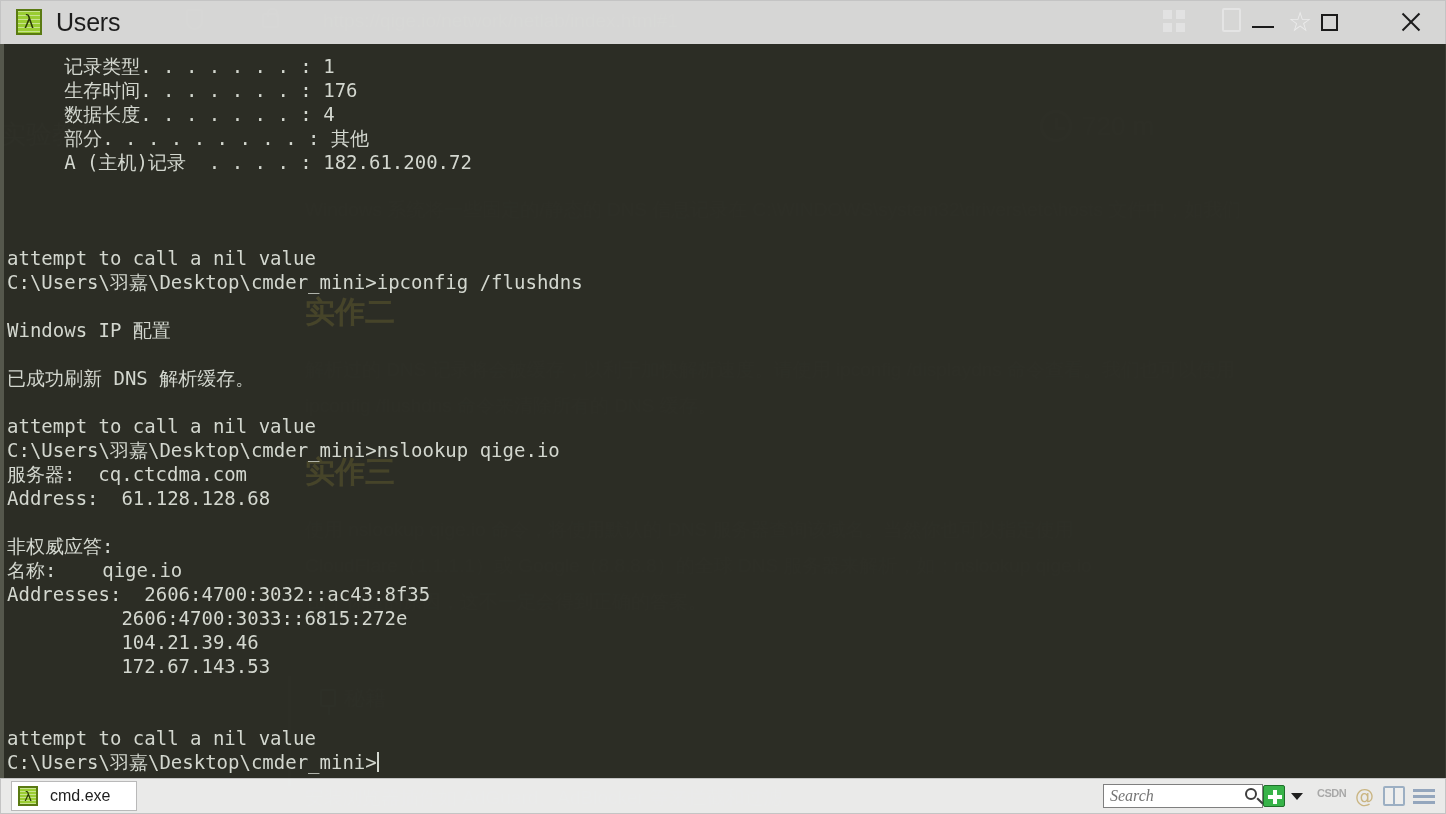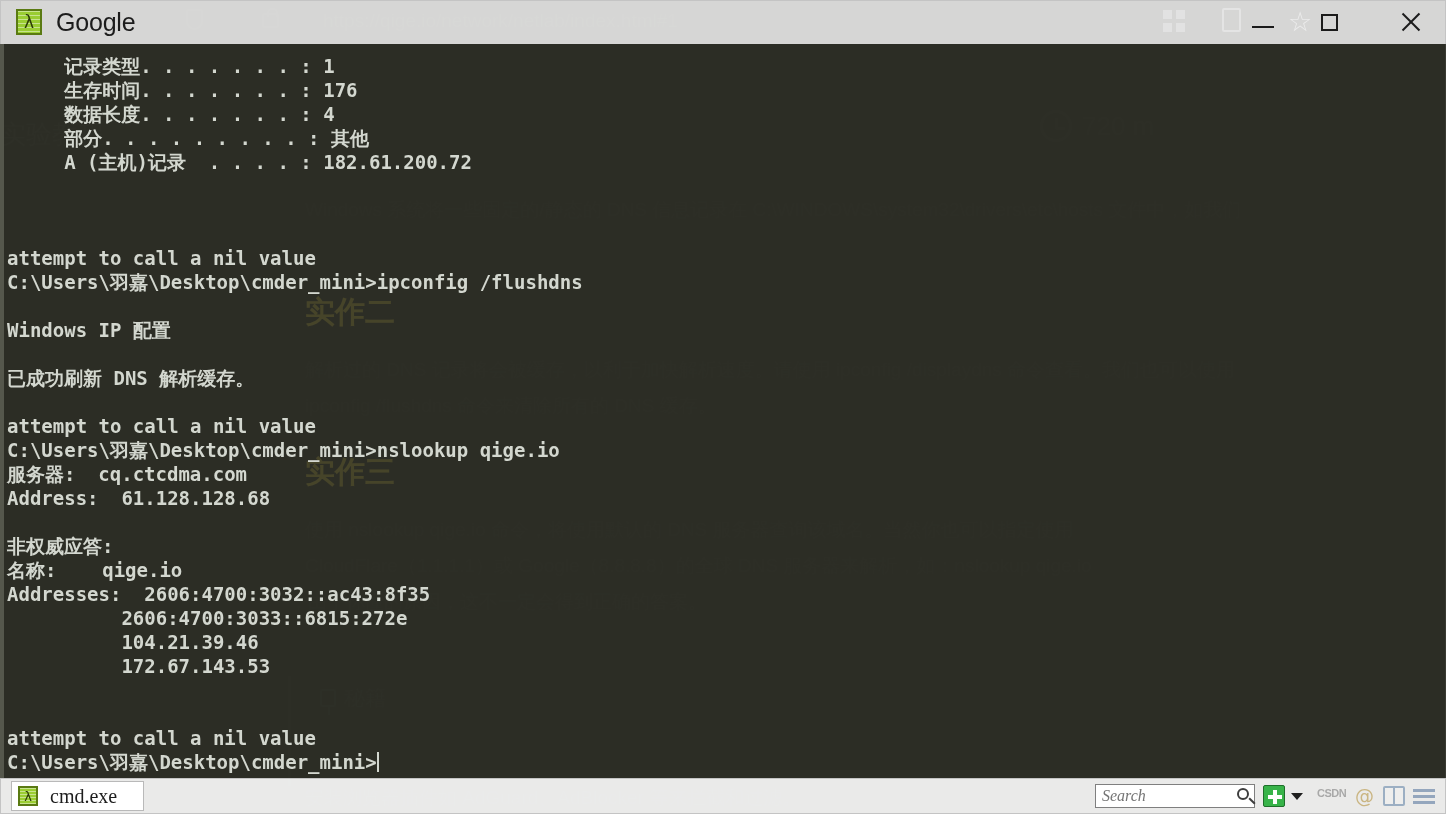--- a/index.html
+++ b/index.html
@@ -278,21 +278,20 @@
     background: rgba(44,45,38,0.88);
     border-left: 1px solid #3a3b33;
     border-right: 1px solid #3a3b33;
     font-family: "DejaVu Sans Mono", monospace;
     font-size: 19px;
     line-height: 24px;
     color: #d3d7cf;
     overflow: hidden;
     padding: 10px 0 16px 6px;
     white-space: pre;
-    font-weight: bold;
   }
   .console .row { height: 24px; }
   .caret {
     display: inline-block;
     width: 2px; height: 20px;
     background: #d3d7cf;
     vertical-align: -3px;
   }
   .lbracket {
     position: absolute;
@@ -332,29 +331,28 @@
     border: 2px solid #5a7a12;
     display: flex; align-items: center; justify-content: center;
     font-size: 13px;
     color: #2b3b06;
     background-image: repeating-linear-gradient(
       to bottom,
       rgba(255,255,255,0.45) 0px, rgba(255,255,255,0.45) 1px,
       rgba(0,0,0,0) 1px, rgba(0,0,0,0) 3px);
   }
   .tab-label {
-    font-family: Liberation Serif, serif;
-    font-size: 20px;
+    font-family: Liberation Sans, sans-serif;
+    font-size: 16px;
     color: #1d1d1d;
   }
   .sb-spacer { flex: 1; }
   .search-box {
     position: relative;
     width: 160px; height: 24px;
-    margin-right: 8px;
     background: #ffffff;
     border: 1px solid #7f7f7f;
     display: flex; align-items: center;
     flex: none;
   }
   .search-input {
     border: none;
     outline: none;
     background: transparent;
     width: 125px;
@@ -491,21 +489,21 @@
 
   <div class="titlebar">
     <div class="titlebar-bg"></div>
 
     <div class="tb-ghost ghost-qr" style="left:1163px; top:10px;"></div>
     <div class="tb-ghost ghost-doc" style="left:1222px; top:8px;"></div>
     <div class="tb-ghost ghost-star" style="left:1288px; top:8px;">☆</div>
 
     <div class="tb-inner">
       <div class="cmder-logo">λ</div>
-      <div class="tb-title">Google</div>
+      <div class="tb-title">Users</div>
       <div class="tb-spacer"></div>
       <div class="win-btn min">
         <div class="win-min-glyph"></div>
       </div>
       <div class="win-btn max">
         <div class="win-max-glyph"></div>
       </div>
       <div class="win-btn close">
         <div class="win-close-glyph"></div>
       </div>

